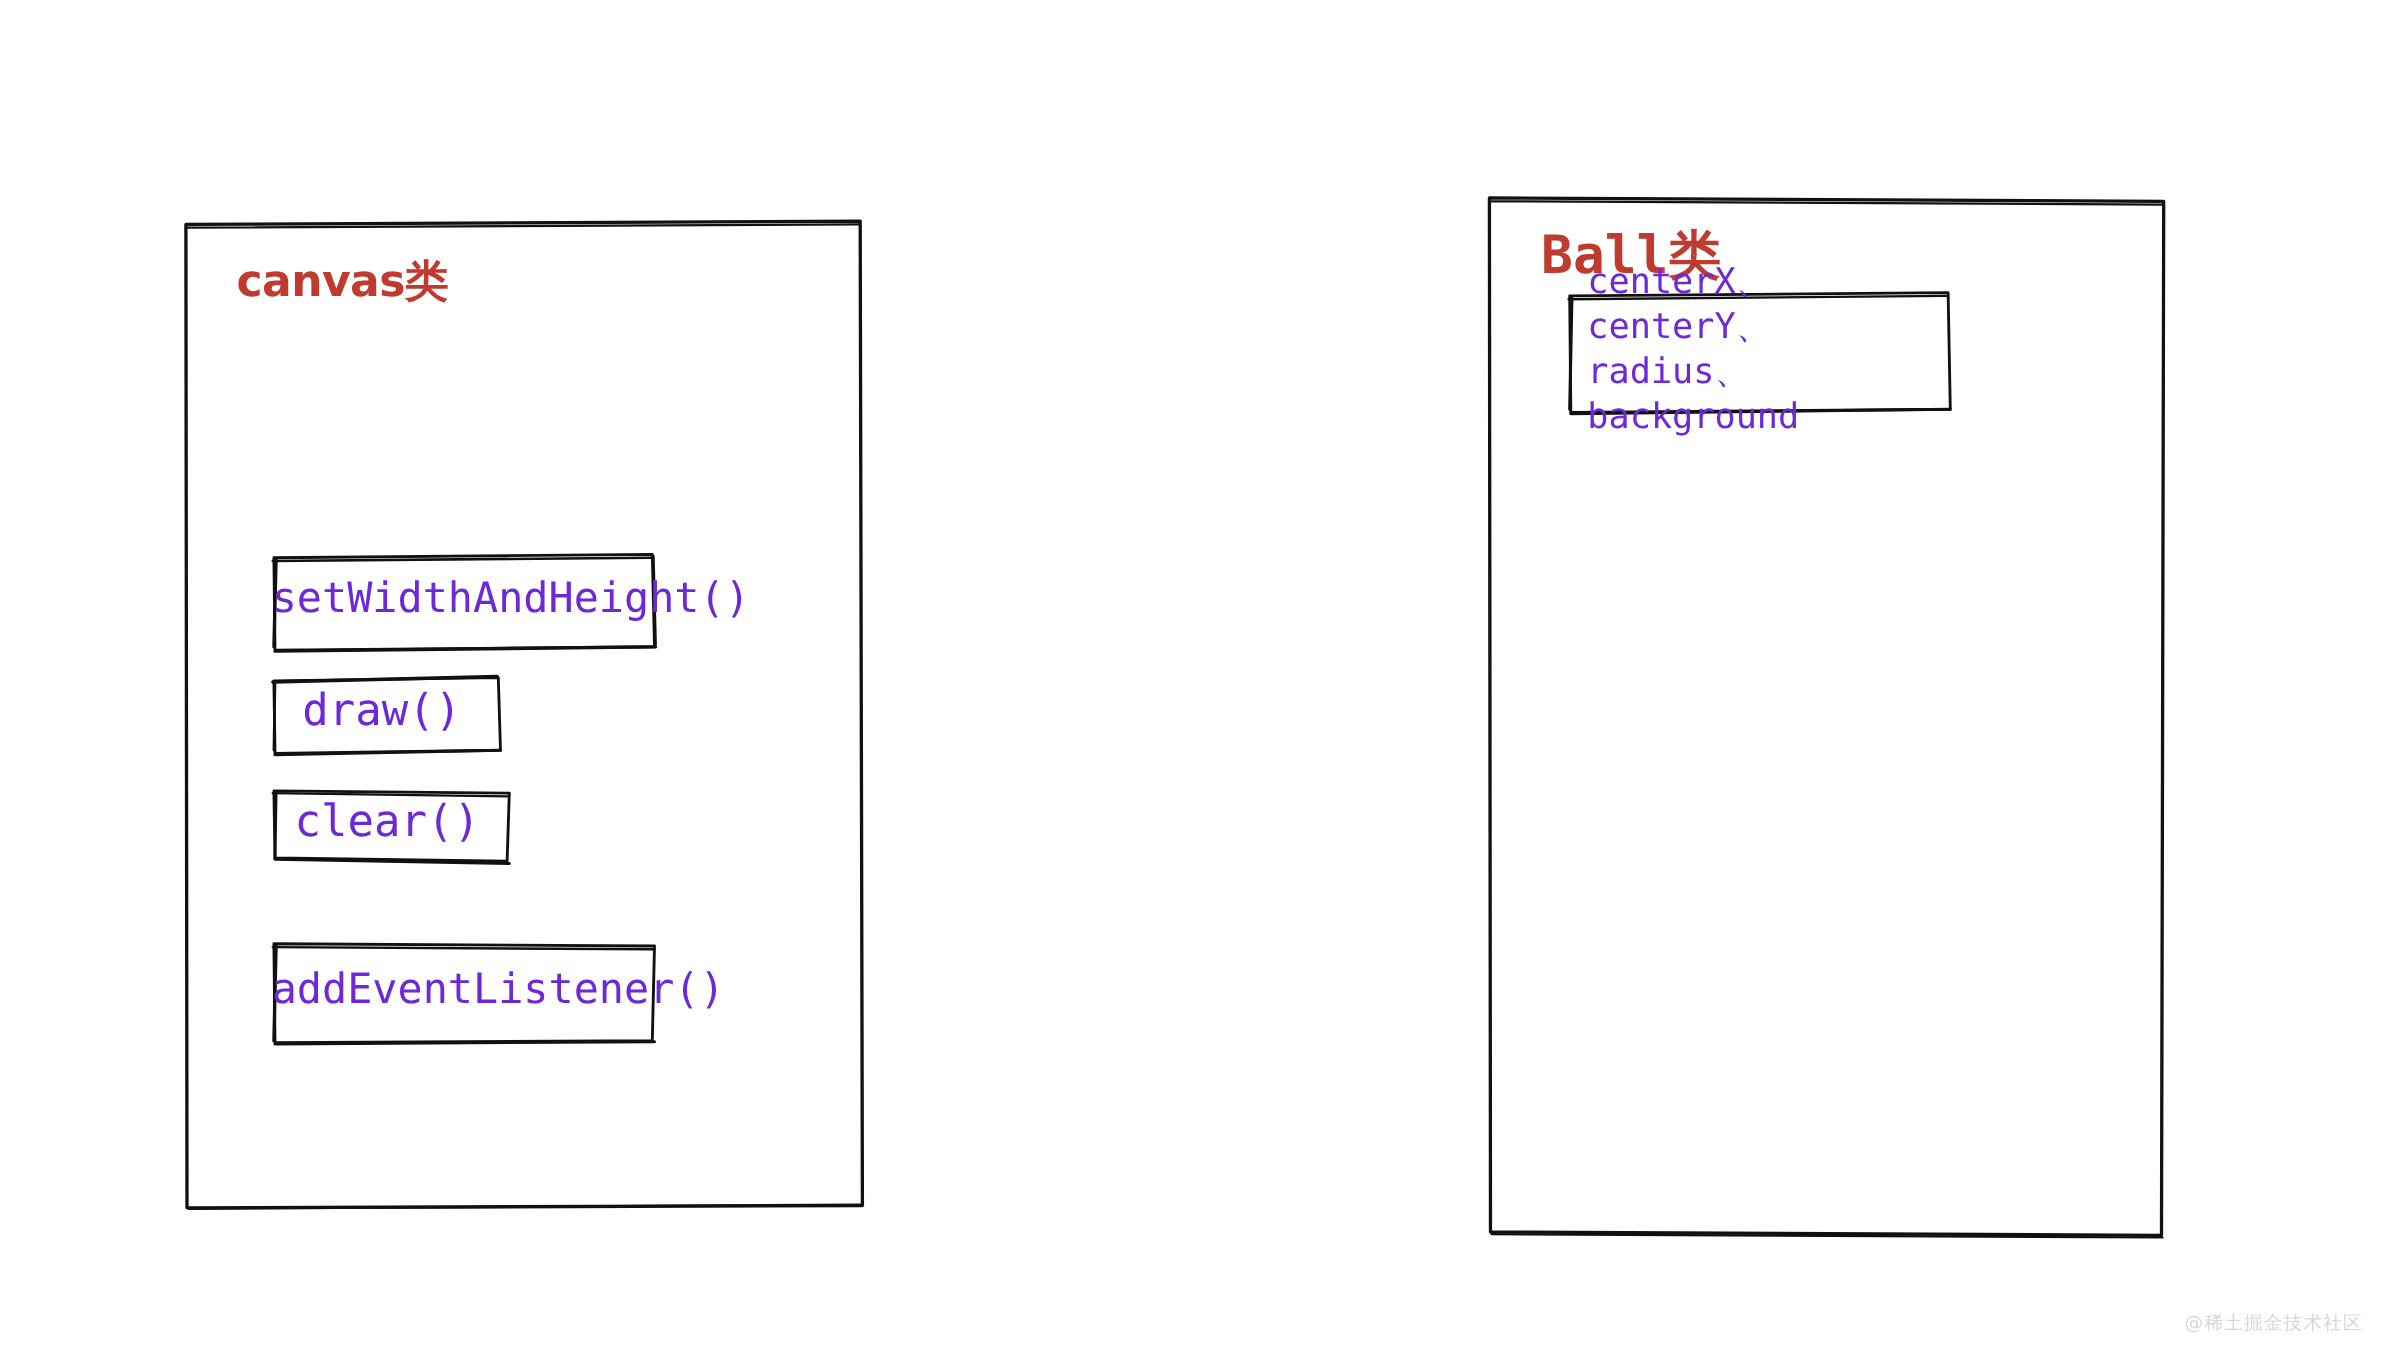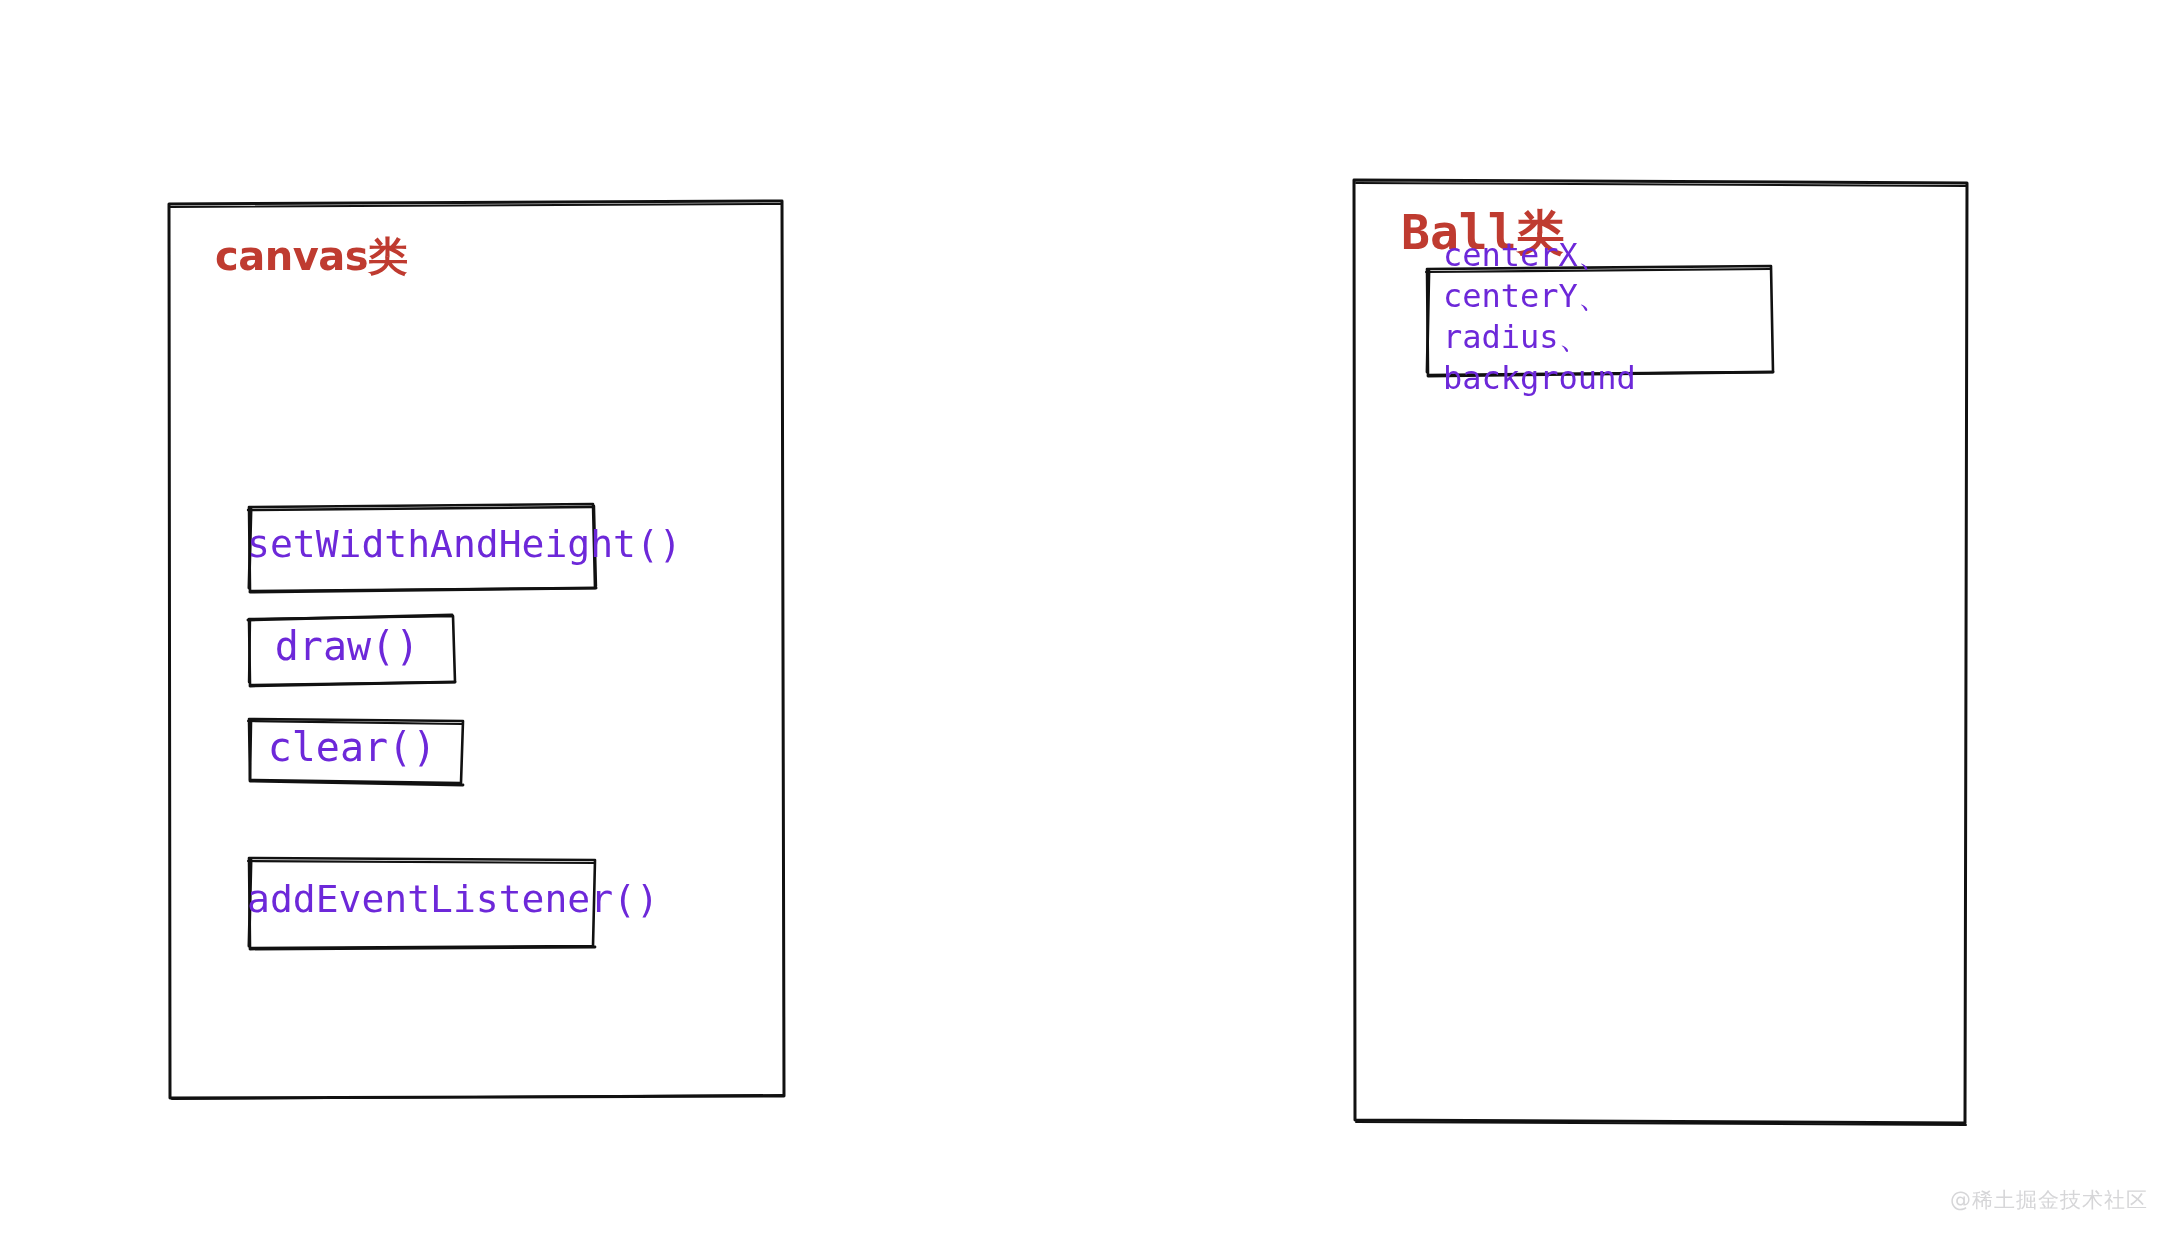--- a/index.html
+++ b/index.html
@@ -87,21 +87,21 @@
   .fs-36 { font-size: 40px; }
   .fs-38 { font-size: 38px; }
 
   
   .watermark {
     position: absolute;
     right: 28px;
     bottom: 20px;
     color: #d6d6d8;
     font-family: "DejaVu Sans", sans-serif;
-    font-size: 21px;
+    font-size: 17px;
     letter-spacing: 1px;
     white-space: nowrap;
   }
 </style>
 </head>
 <body>
 
 <div id="canvas">
 
   <div class="class-box" style="left:168px; top:202px; width:614px; height:892px;">

